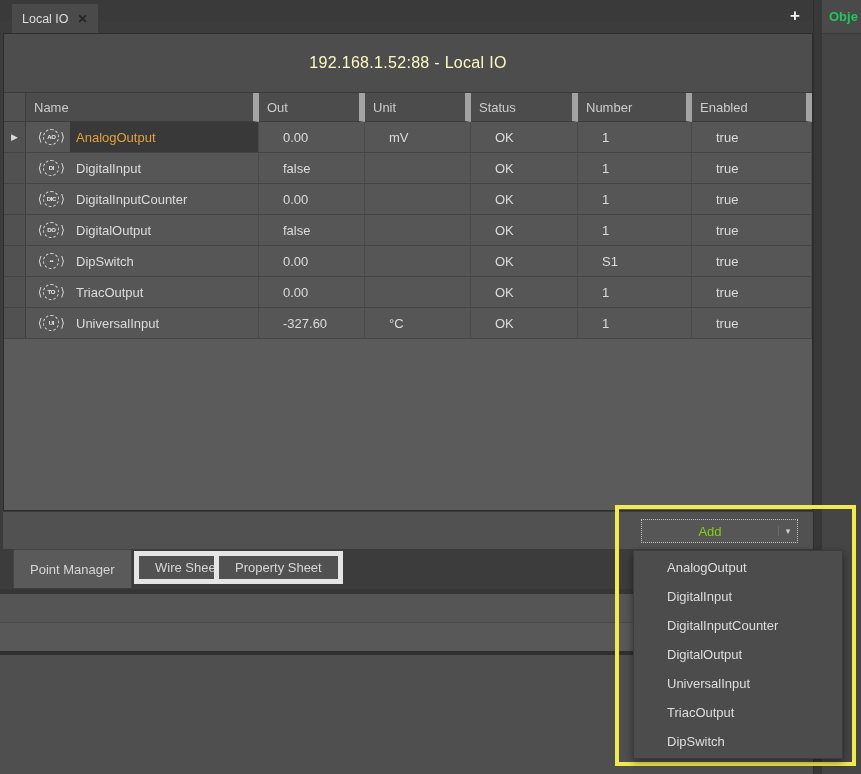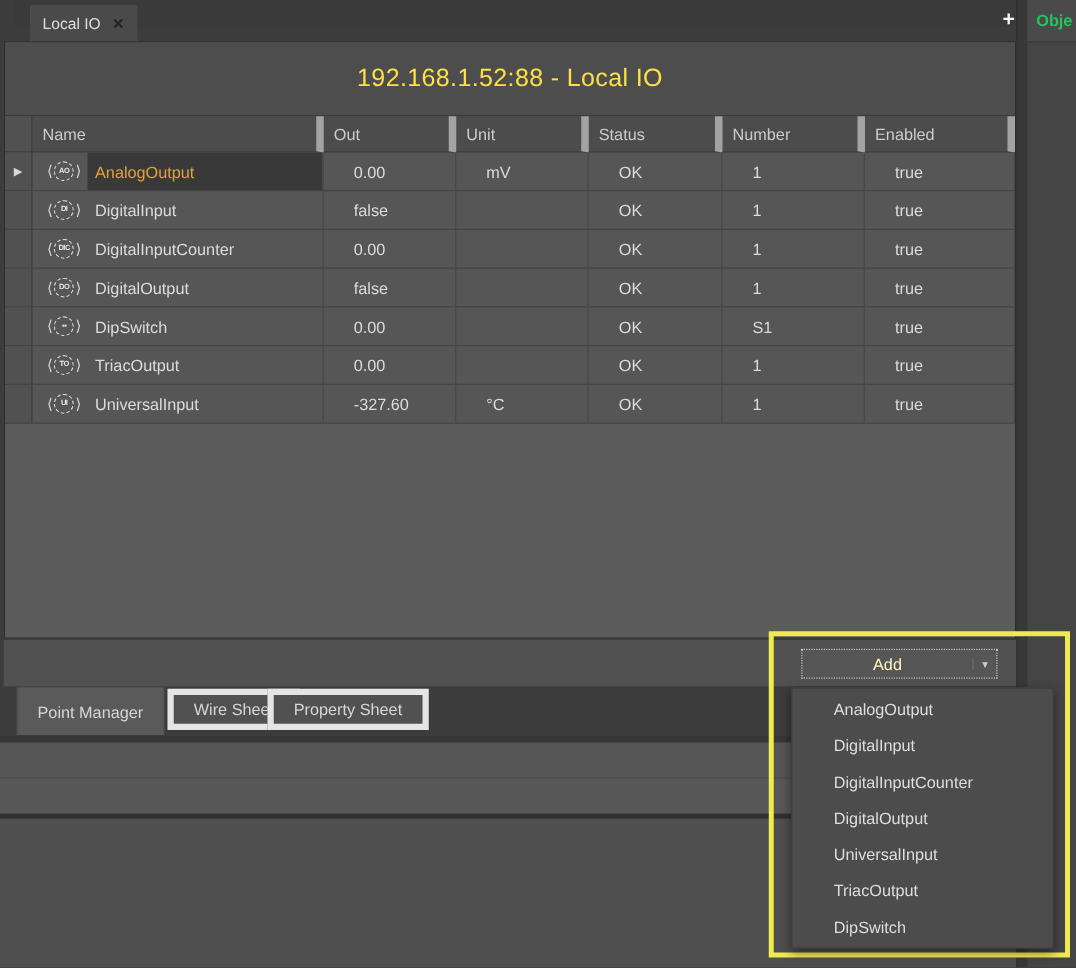--- a/index.html
+++ b/index.html
@@ -2,21 +2,21 @@
 <html><head>
 <meta charset="utf-8">
 <style>
   html,body { margin:0; padding:0; }
   body { font-family:"Liberation Sans", sans-serif; background:#2f2f2f; }
   #screen {
     position:relative; width:861px; height:774px; overflow:hidden;
     background:#3c3c3c; font-size:13px; color:#dcdcdc;
   }
   
-  .tabbar { position:absolute; left:12px; top:0; width:816px; height:21px; background:#3a3a3a; }
+  .tabbar { position:absolute; left:0; top:0; width:816px; height:21px; background:#3a3a3a; }
   .doc-tab {
     position:absolute; left:12px; top:4px; height:29px; padding:0 10px;
     background:#4a4a4a; display:flex; align-items:center; gap:9px;
     color:#dedede; font-size:12.5px; box-sizing:border-box;
   }
   .doc-tab .close { color:#232323; font-weight:bold; font-size:12px; cursor:pointer; }
   .plus-btn {
     position:absolute; left:782px; top:3px; width:26px; height:26px;
     display:flex; align-items:center; justify-content:center;
     color:#f2f2f2; font-size:17px; font-weight:bold;
@@ -32,21 +32,21 @@
   }
   
   .content-panel {
     position:absolute; left:3px; top:33px; width:810px; height:478px;
     background:#5b5b5b; border:1px solid #2d2d2d; box-sizing:border-box;
   }
   .title-bar {
     height:58px; background:#4d4d4d; border-bottom:1px solid #3a3a3a;
     display:flex; align-items:center; justify-content:center;
   }
-  .title-bar span { font-size:20px; color:#fde047; letter-spacing:0.3px; }
+  .title-bar span { font-size:16px; color:#fef9c3; letter-spacing:0.3px; }
   
   .grid-row, .grid-header {
     display:grid; grid-template-columns:22px 233px 106px 106px 107px 114px 1fr;
   }
   .grid-header { height:29px; background:#4c4c4c; }
   .grid-header > div {
     border-right:6px solid #a3a3a3; border-bottom:1px solid #3d3d3d;
     display:flex; align-items:center; padding:0 8px; color:#cccccc;
     font-size:13px; overflow:hidden; white-space:nowrap; box-sizing:border-box;
   }
@@ -89,21 +89,21 @@
   
   .highlight-rect {
     position:absolute; left:615px; top:505px; width:241px; height:261px;
     border:4px solid #f0ea51; box-sizing:border-box; z-index:20; pointer-events:none;
   }
   .add-button {
     position:absolute; left:641px; top:519px; width:157px; height:24px;
     background:#565656; border:1px dotted #c0c0c0; box-sizing:border-box;
     display:flex; align-items:center; z-index:21; cursor:pointer;
   }
-  .add-button .add-label { flex:1; text-align:center; color:#fef9c3; font-size:13px; }
+  .add-button .add-label { flex:1; text-align:center; color:#84cc16; font-size:13px; }
   .add-button .caret { width:18px; text-align:center; color:#cfcfcf; font-size:9px; border-left:1px solid #6a6a6a; }
   .dropdown-menu {
     position:absolute; left:633px; top:550px; width:208px;
     background:#4c4c4c; border:1px solid #3c3c3c;
     box-shadow:0 3px 8px rgba(0,0,0,0.45); z-index:21; padding:2px 0;
   }
   .menu-item {
     height:29px; line-height:29px; padding-left:33px;
     color:#dedede; font-size:13px; cursor:pointer; white-space:nowrap;
   }

